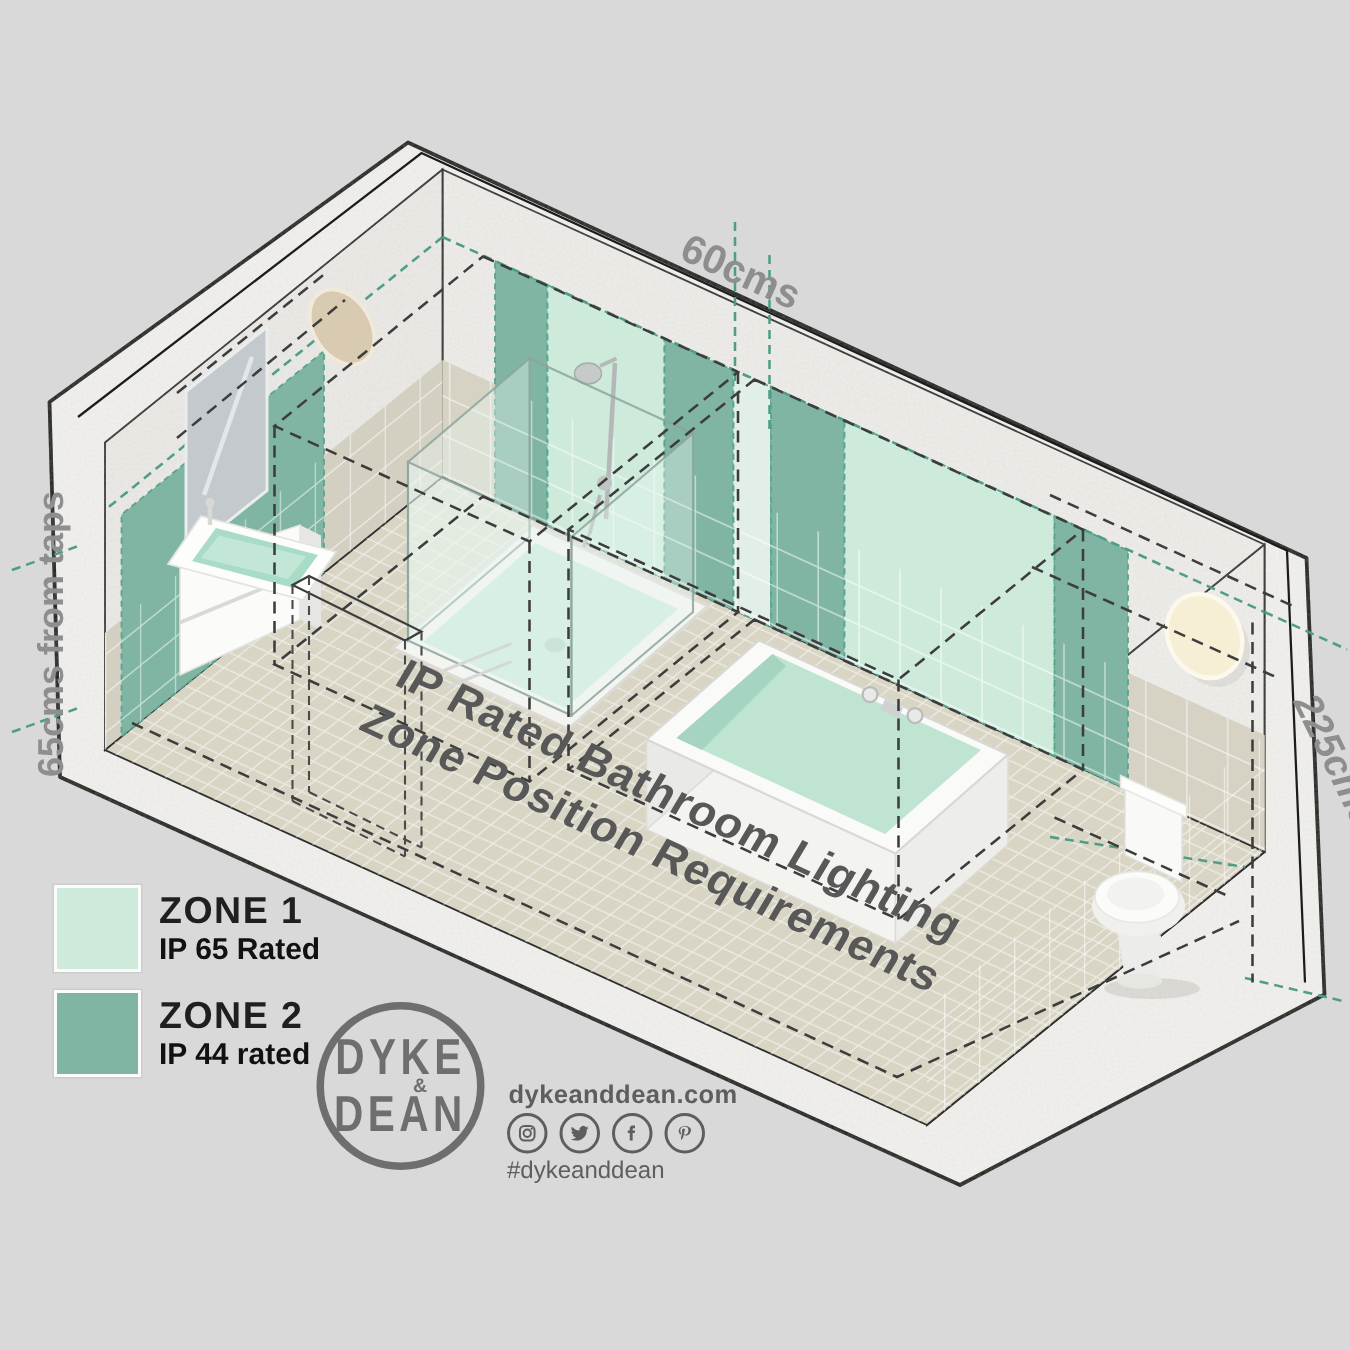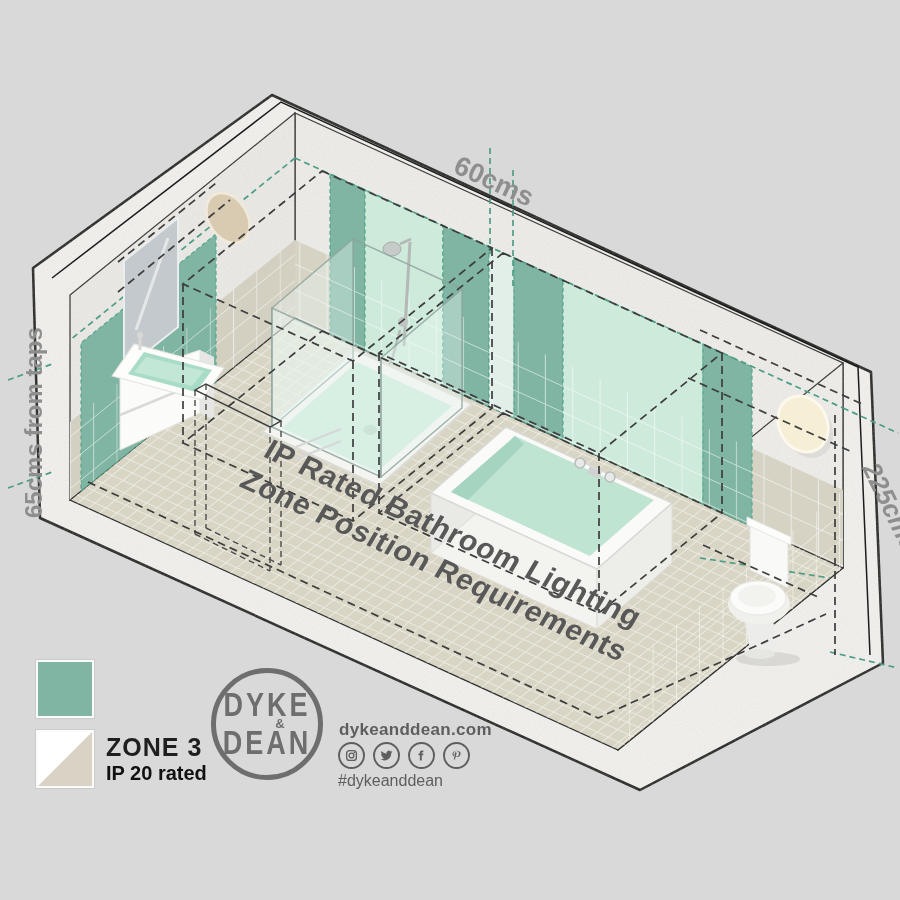--- a/index.html
+++ b/index.html
@@ -199,30 +199,32 @@
   <text transform="translate(452,172) rotate(24.5)" font-size="27" font-weight="600" fill="#8e8e8e">60cms</text>
   <text transform="translate(42,518) rotate(-90)" font-size="24" font-weight="600" fill="#8e8e8e">65cms from taps</text>
   <text transform="translate(862,468) rotate(64)" font-size="26" font-weight="600" fill="#8e8e8e" font-style="italic">225cms</text>
 
   <g transform="matrix(0.91,0.42,-0.5,0.84,448,542)">
     <text x="0" y="0" text-anchor="middle" font-size="30" font-weight="600" fill="#585858" letter-spacing="0.5">IP Rated Bathroom Lighting</text>
     <text x="0" y="38" text-anchor="middle" font-size="30" font-weight="600" fill="#585858" letter-spacing="0.5">Zone Position Requirements</text>
   </g>
 </svg>
 
+<div class="legend-item" style="top:590px;">
+  <div class="swatch" style="background: rgb(205, 234, 219);"></div>
+  <div class="legend-text">
+    <span class="legend-zone">ZONE 1</span>
+    <span class="legend-rating">IP 65 Rated</span>
+  </div>
+</div>
 <div class="legend-item" style="top:660px;">
   <div class="swatch" style="background: rgb(127, 181, 162);"></div>
-</div>
-<div class="legend-item" style="top:730px;">
-  <div class="swatch" style="background: rgb(255, 255, 255);">
-    <div class="diag" style="background: rgb(216, 211, 197);"></div>
-  </div>
   <div class="legend-text">
-    <span class="legend-zone">ZONE 3</span>
-    <span class="legend-rating">IP 20 rated</span>
+    <span class="legend-zone">ZONE 2</span>
+    <span class="legend-rating">IP 44 rated</span>
   </div>
 </div>
 
 <div class="logo-circle">
   <span class="logo-line">DYKE</span>
   <span class="logo-amp">&amp;</span>
   <span class="logo-line">DEAN</span>
 </div>
 <div class="brand-site">dykeanddean.com</div>
 <div class="social-row">

